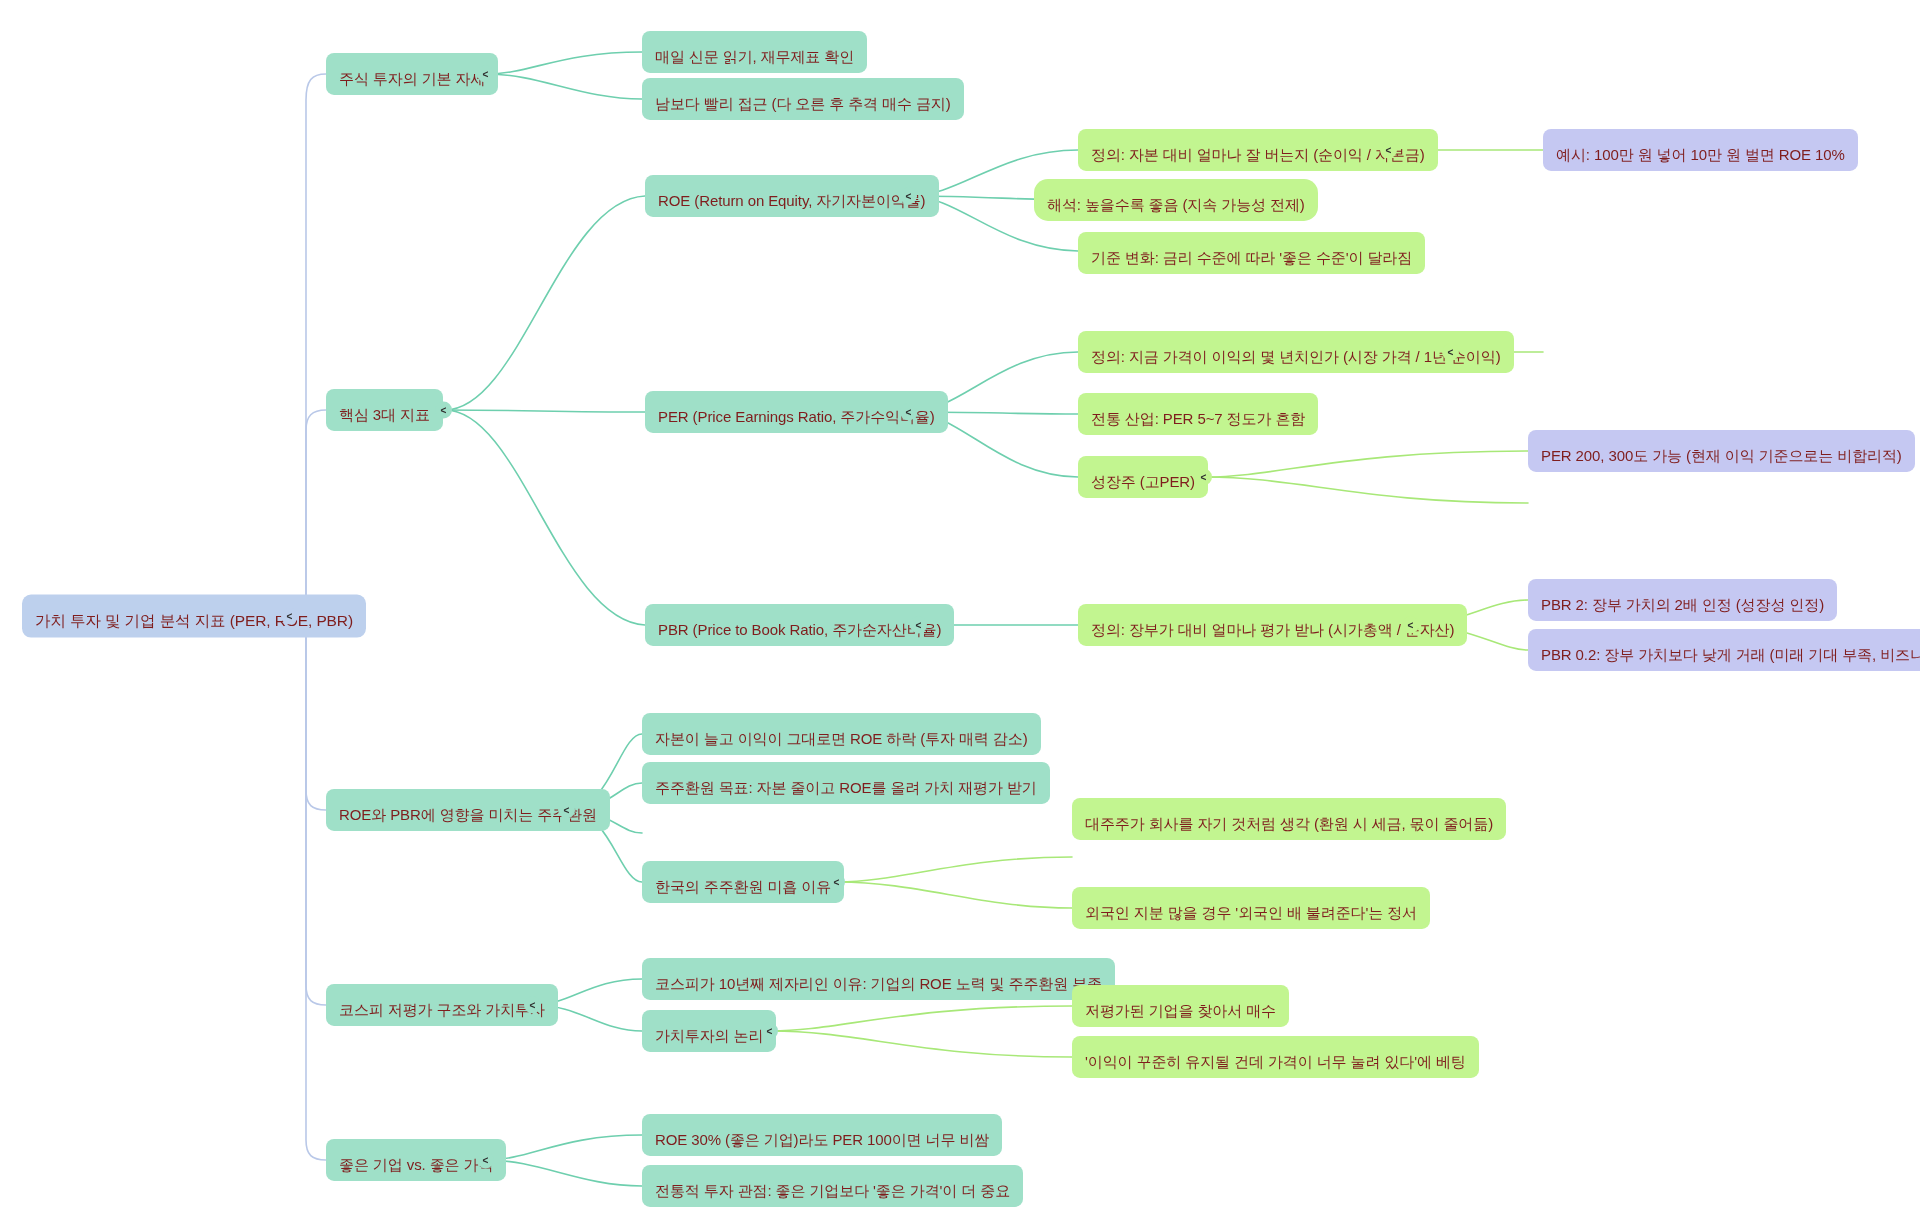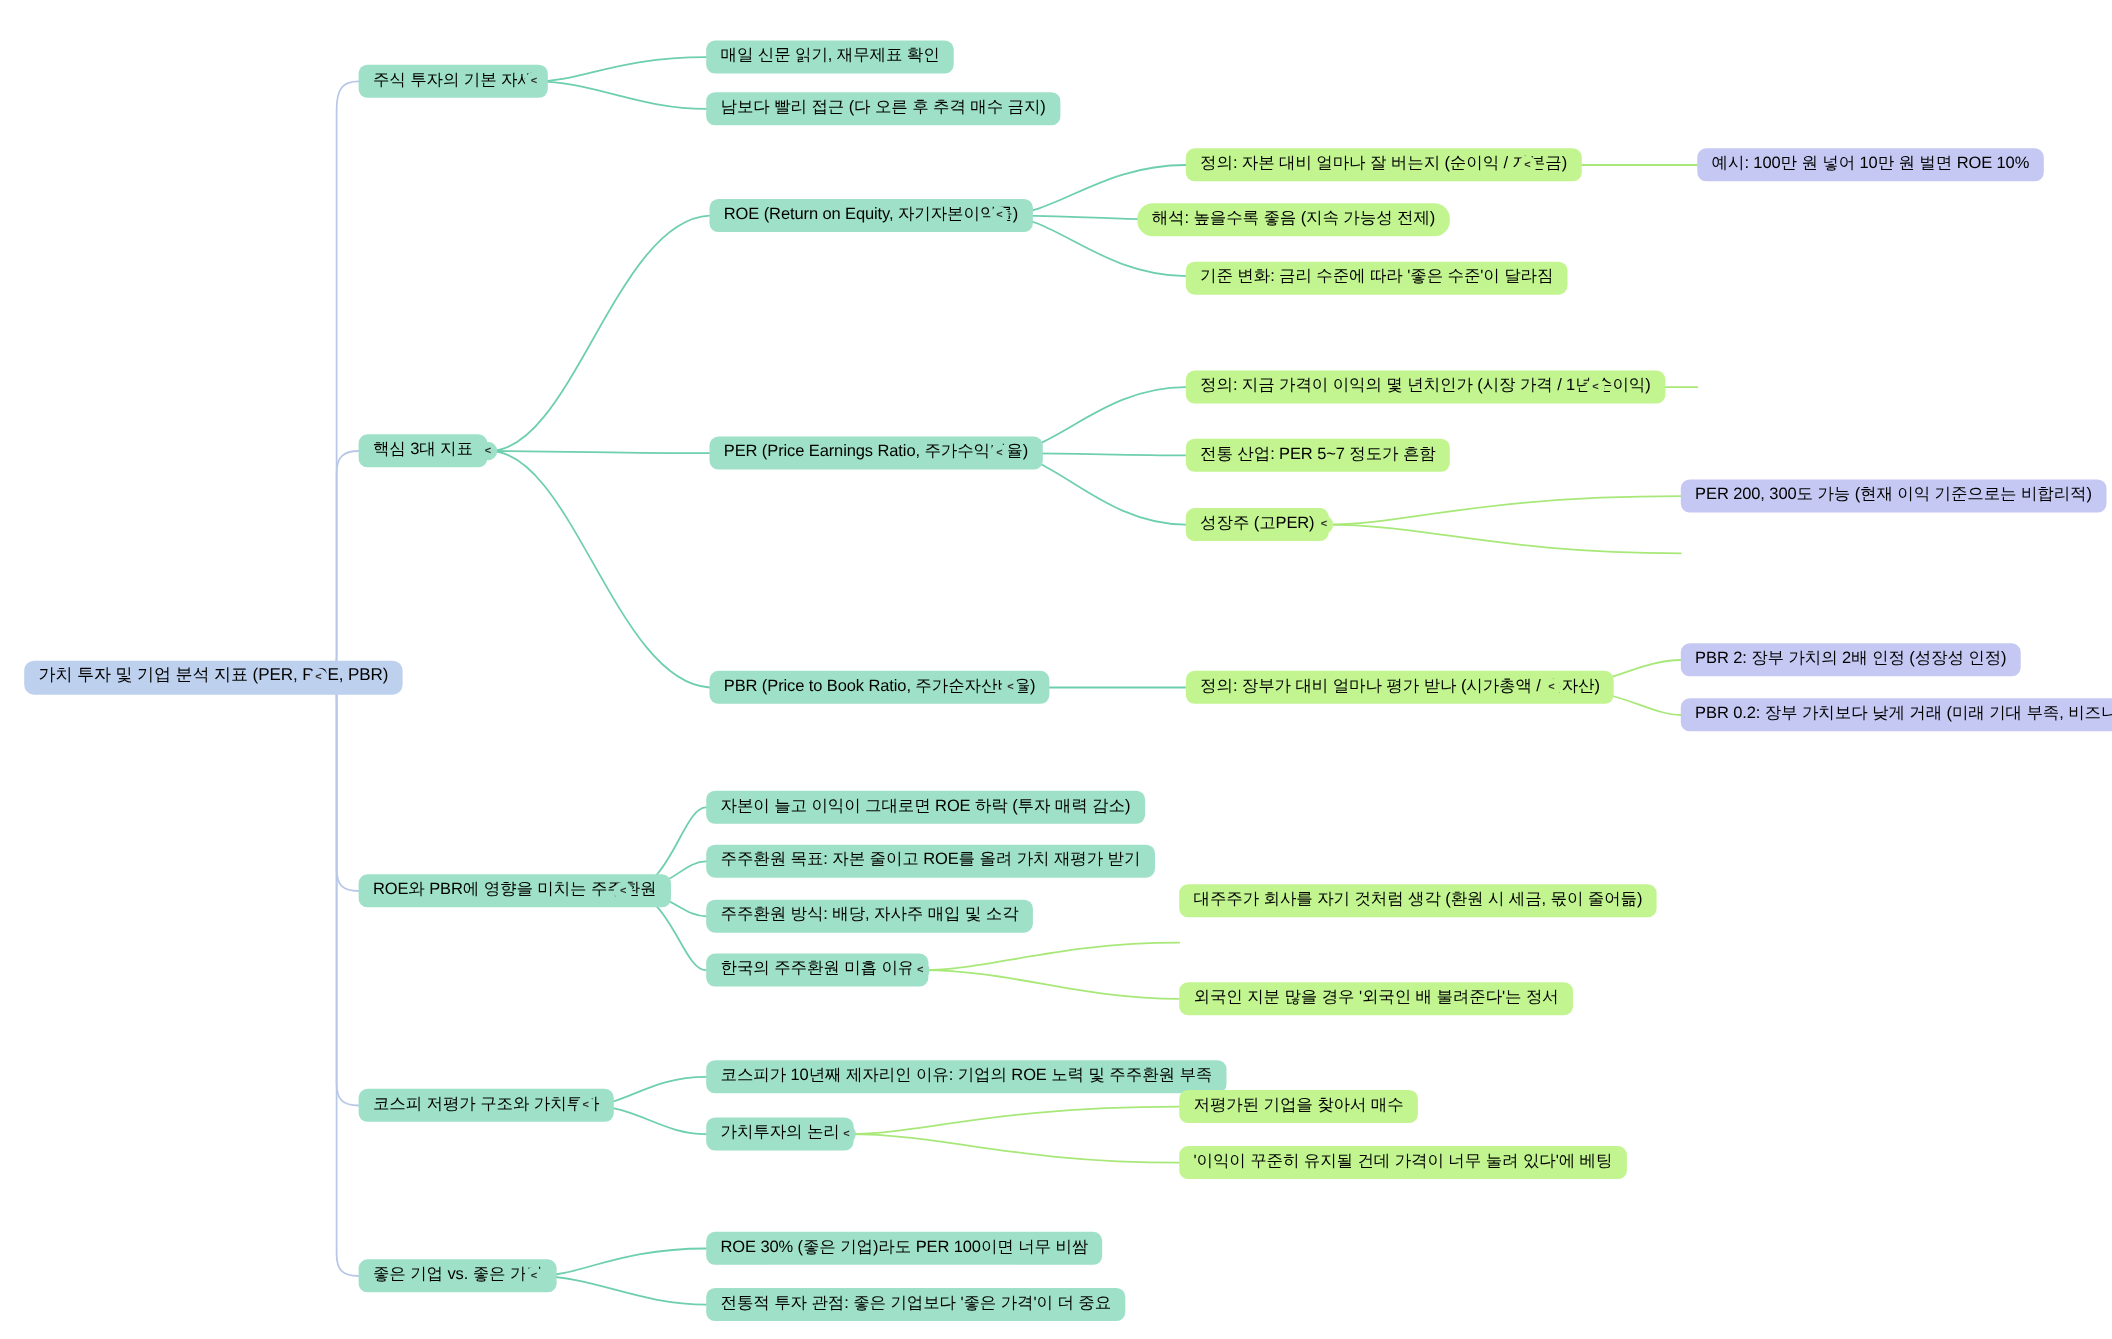--- a/index.html
+++ b/index.html
@@ -18,24 +18,24 @@
   #edges {
     position: absolute;
     left: 0; top: 0;
     width: 1920px; height: 1217px;
     pointer-events: none;
   }
   .node {
     position: absolute;
     transform: translateY(-50%);
     border-radius: 8px;
-    padding: 5px 13px 8px 13px;
+    padding: 17px 13px 8px 13px;
     font-size: 15px;
     line-height: 1.15;
-    color: #000000;
+    color: #7f1d1d;
     white-space: nowrap;
     letter-spacing: -0.1px;
     z-index: 3;
   }
   .lvl-root {
     background: #bdd0ed;
     font-size: 15.5px;
     border-radius: 9px;
   }
   .lvl-1 { background: #9fe0c8; }
@@ -193,21 +193,20 @@
   <div class="node lvl-3" style="left:1078px; top:625px;">정의: 장부가 대비 얼마나 평가 받나 (시가총액 / 순자산)</div>
   <div class="collapse cb-lime" style="left:1402px; top:625px;">&lt;</div>
   <div class="node lvl-4" style="left:1528px; top:600px;">PBR 2: 장부 가치의 2배 인정 (성장성 인정)</div>
   <div class="node lvl-4" style="left:1528px; top:650px;">PBR 0.2: 장부 가치보다 낮게 거래 (미래 기대 부족, 비즈니스 모델 노후)</div>
 
   <div class="node lvl-1" style="left:326px; top:810px;">ROE와 PBR에 영향을 미치는 주주환원</div>
   <div class="collapse cb-mint" style="left:558px; top:810px;">&lt;</div>
 
   <div class="node lvl-2" style="left:642px; top:783px;">주주환원 목표: 자본 줄이고 ROE를 올려 가치 재평가 받기</div>
   <div class="node lvl-2" style="left:642px; top:734px;">자본이 늘고 이익이 그대로면 ROE 하락 (투자 매력 감소)</div>
-  <div class="node lvl-2" style="left:642px; top:833px;">주주환원 방식: 배당, 자사주 매입 및 소각</div>
   <div class="node lvl-2" style="left:642px; top:882px;">한국의 주주환원 미흡 이유</div>
   <div class="collapse cb-mint" style="left:828px; top:882px;">&lt;</div>
   <div class="node lvl-3" style="left:1072px; top:819px;">대주주가 회사를 자기 것처럼 생각 (환원 시 세금, 몫이 줄어듦)</div>
   <div class="node lvl-3" style="left:1072px; top:908px;">외국인 지분 많을 경우 '외국인 배 불려준다'는 정서</div>
 
   <div class="node lvl-1" style="left:326px; top:1005px;">코스피 저평가 구조와 가치투자</div>
   <div class="collapse cb-mint" style="left:524px; top:1005px;">&lt;</div>
 
   <div class="node lvl-2" style="left:642px; top:979px;">코스피가 10년째 제자리인 이유: 기업의 ROE 노력 및 주주환원 부족</div>
   <div class="node lvl-2" style="left:642px; top:1031px;">가치투자의 논리</div>

